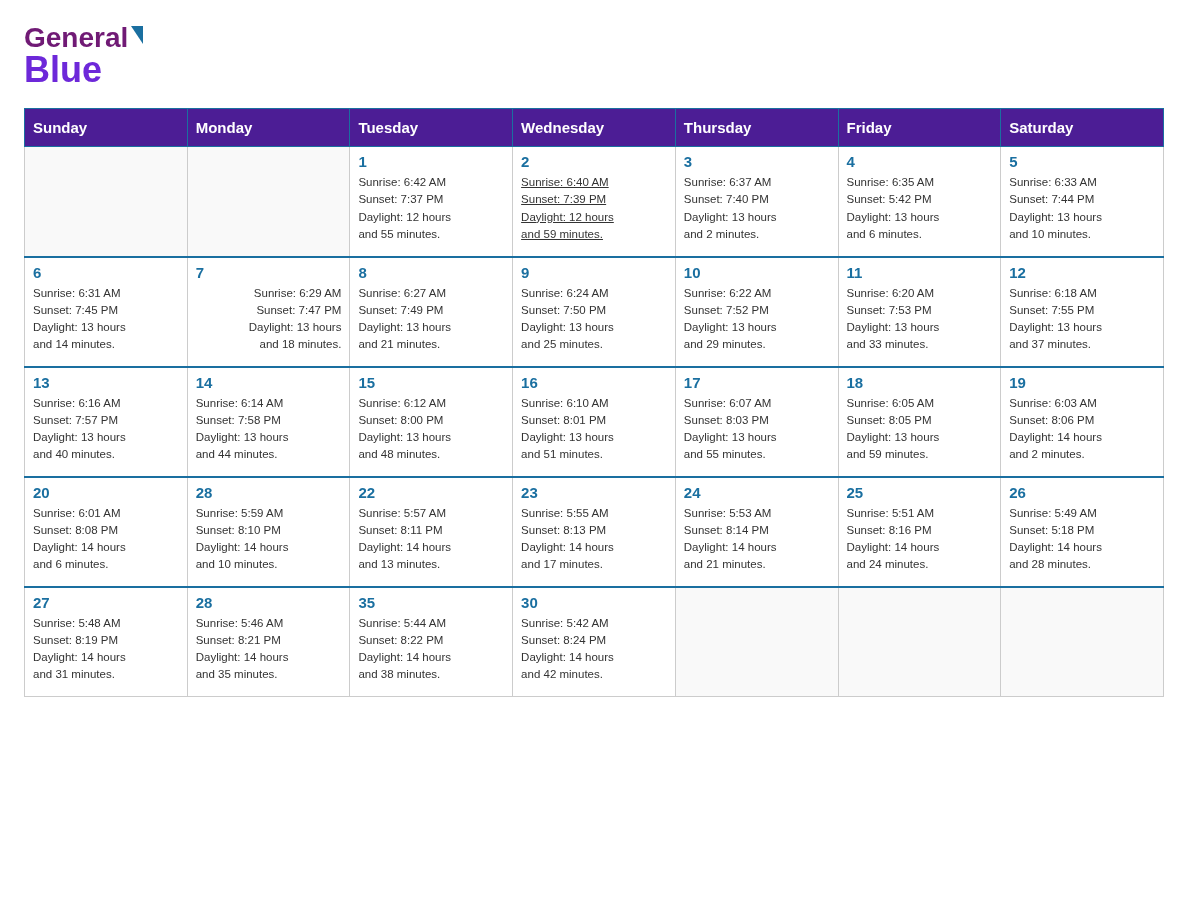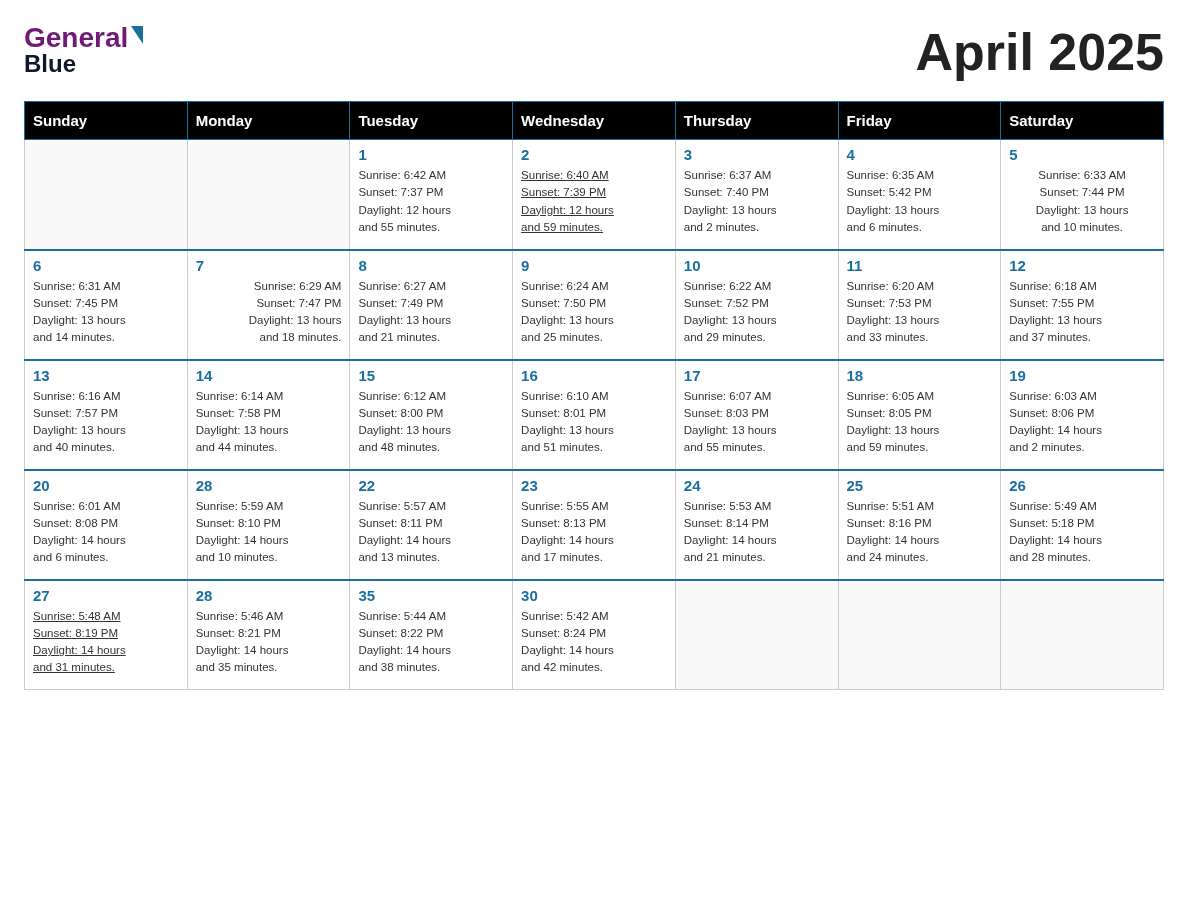--- a/index.html
+++ b/index.html
@@ -20,23 +20,23 @@
       flex-direction: column;
       align-items: flex-start;
     }
     .logo-general {
       font-size: 28px;
       font-weight: bold;
       color: #701a75;
       line-height: 1;
     }
     .logo-blue {
-      font-size: 24px;
-      font-weight: bold;
-      color: #0f172a;
+      font-size: 36px;
+      font-weight: bold;
+      color: #6d28d9;
       line-height: 1;
       display: flex;
       align-items: center;
     }
     .title-block {
       text-align: right;
     }
     .month-title {
       font-size: 52px;
       font-weight: bold;
@@ -46,21 +46,21 @@
     .location-title {
       font-size: 22px;
       color: #444;
       margin-top: 4px;
     }
     .calendar {
       width: 100%;
       border-collapse: collapse;
     }
     .calendar th {
-      background-color: #000000;
+      background-color: #4c1d95;
       color: #fff;
       font-size: 15px;
       font-weight: bold;
       padding: 10px 8px;
       text-align: left;
       border: 1px solid #1a6fa0;
       margin-top: 36px;
     }
     .calendar td {
       border: 1px solid #ccc;
@@ -92,21 +92,20 @@
 
 <div class="header">
   <div class="logo">
     <div style="display:flex; align-items:center;">
       <span class="logo-general">General</span>
       <span style="display:inline-block; width:0; height:0; border-left:12px solid transparent; border-right:0px solid transparent; border-top:18px solid #1a6fa0; margin-left:3px; margin-top:-6px;"></span>
     </div>
     <span class="logo-blue">Blue</span>
   </div>
   <div class="title-block">
-    <div class="month-title">April 2025</div>
   </div>
 </div>
 
 <table class="calendar">
   <thead>
     <tr>
     <th>Sunday</th>
         <th>Monday</th>
         <th>Tuesday</th>
         <th>Wednesday</th>
@@ -142,21 +141,21 @@
         </td>
         <td>
           <div class="day-number">4</div>
           <div class="day-info" style="white-space: pre-line;">Sunrise: 6:35 AM
 Sunset: 5:42 PM
 Daylight: 13 hours
 and 6 minutes.</div>
         </td>
         <td>
           <div class="day-number">5</div>
-          <div class="day-info" style="white-space: pre-line; text-align: center;">Sunrise: 6:33 AM
+          <div class="day-info" style="white-space: pre-line;">Sunrise: 6:33 AM
 Sunset: 7:44 PM
 Daylight: 13 hours
 and 10 minutes.</div>
         </td>
       </tr>
       <tr class="row-divider">
         <td>
           <div class="day-number">6</div>
           <div class="day-info" style="white-space: pre-line;">Sunrise: 6:31 AM
 Sunset: 7:45 PM
@@ -304,21 +303,21 @@
           <div class="day-number">26</div>
           <div class="day-info" style="white-space: pre-line;">Sunrise: 5:49 AM
 Sunset: 5:18 PM
 Daylight: 14 hours
 and 28 minutes.</div>
         </td>
       </tr>
       <tr class="row-divider">
         <td>
           <div class="day-number">27</div>
-          <div class="day-info" style="white-space: pre-line; text-decoration: underline;">Sunrise: 5:48 AM
+          <div class="day-info" style="white-space: pre-line;">Sunrise: 5:48 AM
 Sunset: 8:19 PM
 Daylight: 14 hours
 and 31 minutes.</div>
         </td>
         <td>
           <div class="day-number">28</div>
           <div class="day-info" style="white-space: pre-line;">Sunrise: 5:46 AM
 Sunset: 8:21 PM
 Daylight: 14 hours
 and 35 minutes.</div>

